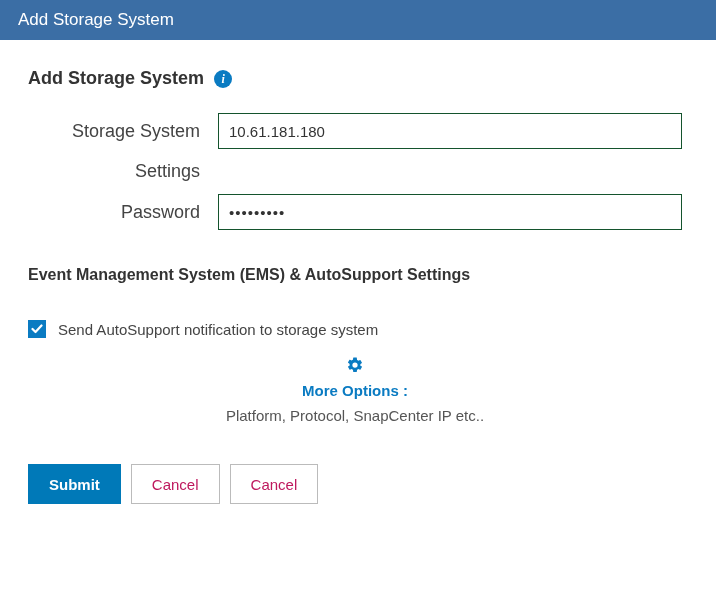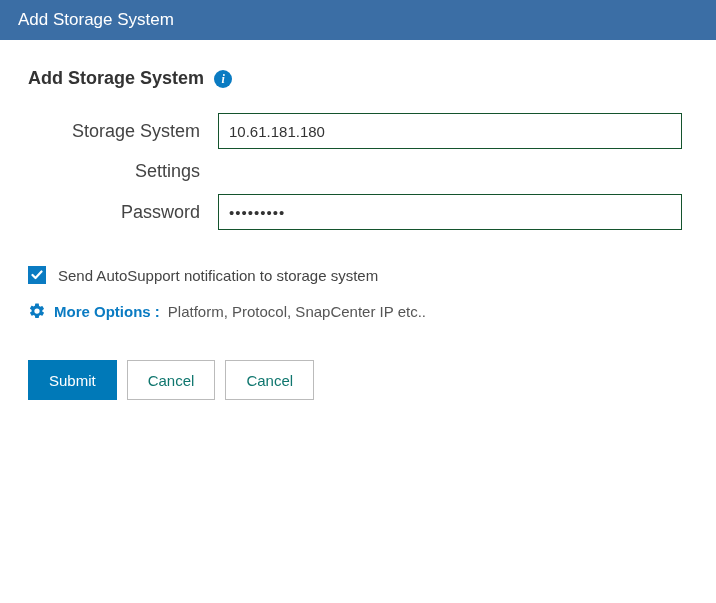--- a/index.html
+++ b/index.html
@@ -8,27 +8,27 @@
     .content { padding: 28px 34px 20px 28px; }
     .section-title { font-size: 18px; font-weight: 600; color: #333; display: flex; align-items: center; gap: 10px; margin-bottom: 24px; }
     .info-icon { width: 18px; height: 18px; border-radius: 50%; background: #0a7bc2; color: #fff; display: inline-flex; align-items: center; justify-content: center; font-family: Georgia, serif; font-style: italic; font-weight: 700; font-size: 12px; line-height: 1; }
     .form-row { display: flex; align-items: center; margin-bottom: 12px; }
     .form-label { width: 190px; text-align: right; padding-right: 18px; font-size: 18px; color: #444; }
     .form-input { flex: 1; height: 36px; border: 1px solid #14532d; padding: 0 10px; font-size: 15px; color: #333; outline: none; }
     .ems-title { font-size: 16px; font-weight: 600; color: #333; margin-top: 36px; margin-bottom: 20px; }
     .check-row { display: flex; align-items: center; gap: 12px; margin-bottom: 18px; font-size: 15px; color: #444; margin-top: 36px; }
     .checkbox { width: 18px; height: 18px; background: #0a7bc2; display: inline-flex; align-items: center; justify-content: center; cursor: pointer; flex-shrink: 0; }
     .checkbox svg { stroke: #fff; }
-    .more-options-row { display: flex; align-items: center; gap: 8px; font-size: 15px; margin-bottom: 40px; }
+    .more-options-row { display: flex; align-items: center; gap: 8px; font-size: 15px; margin-bottom: 40px; flex-direction: column; }
     .gear-icon { color: #0a7bc2; display: inline-flex; }
     .more-link { color: #0a7bc2; font-weight: 600; cursor: pointer; }
     .more-desc { color: #555; }
     .btn-row { display: flex; gap: 10px; }
-    .btn { height: 40px; min-width: 84px; padding: 0 20px; font-size: 15px; cursor: pointer; border: 1px solid #bbb; background: #fff; color: #0f766e; display: inline-flex; align-items: center; justify-content: center; }
-    .btn-primary { background: #0079b8; color: #fff; border: 1px solid #0079b8; }
+    .btn { height: 40px; min-width: 84px; padding: 0 20px; font-size: 15px; cursor: pointer; border: 1px solid #bbb; background: #fff; color: #be185d; display: inline-flex; align-items: center; justify-content: center; }
+    .btn-primary { background: #0079b8; color: #fff; border: 1px solid #0079b8; font-weight: bold; }
   </style>
 </head>
 <body>
 
 <div class="header-bar">
   <span>Add Storage System</span>
 </div>
 
 <div class="content">
 
@@ -44,20 +44,21 @@
 
   <div class="form-row">
     <label class="form-label">Settings</label>
   </div>
 
   <div class="form-row">
     <label class="form-label">Password</label>
     <input class="form-input" type="text" style="letter-spacing: 1px;" value="•••••••••">
   </div>
 
+  <div class="ems-title">Event Management System (EMS) &amp; AutoSupport Settings</div>
 
   <div class="check-row">
     <span class="checkbox">
       <svg width="12" height="10" viewBox="0 0 12 10" fill="none">
           <path d="M1.5 5 L4.5 8 L10.5 1.5" stroke-width="2.2" stroke-linecap="round" stroke-linejoin="round"></path>
         </svg>
     </span>
     <span>Send AutoSupport notification to storage system</span>
   </div>
 

